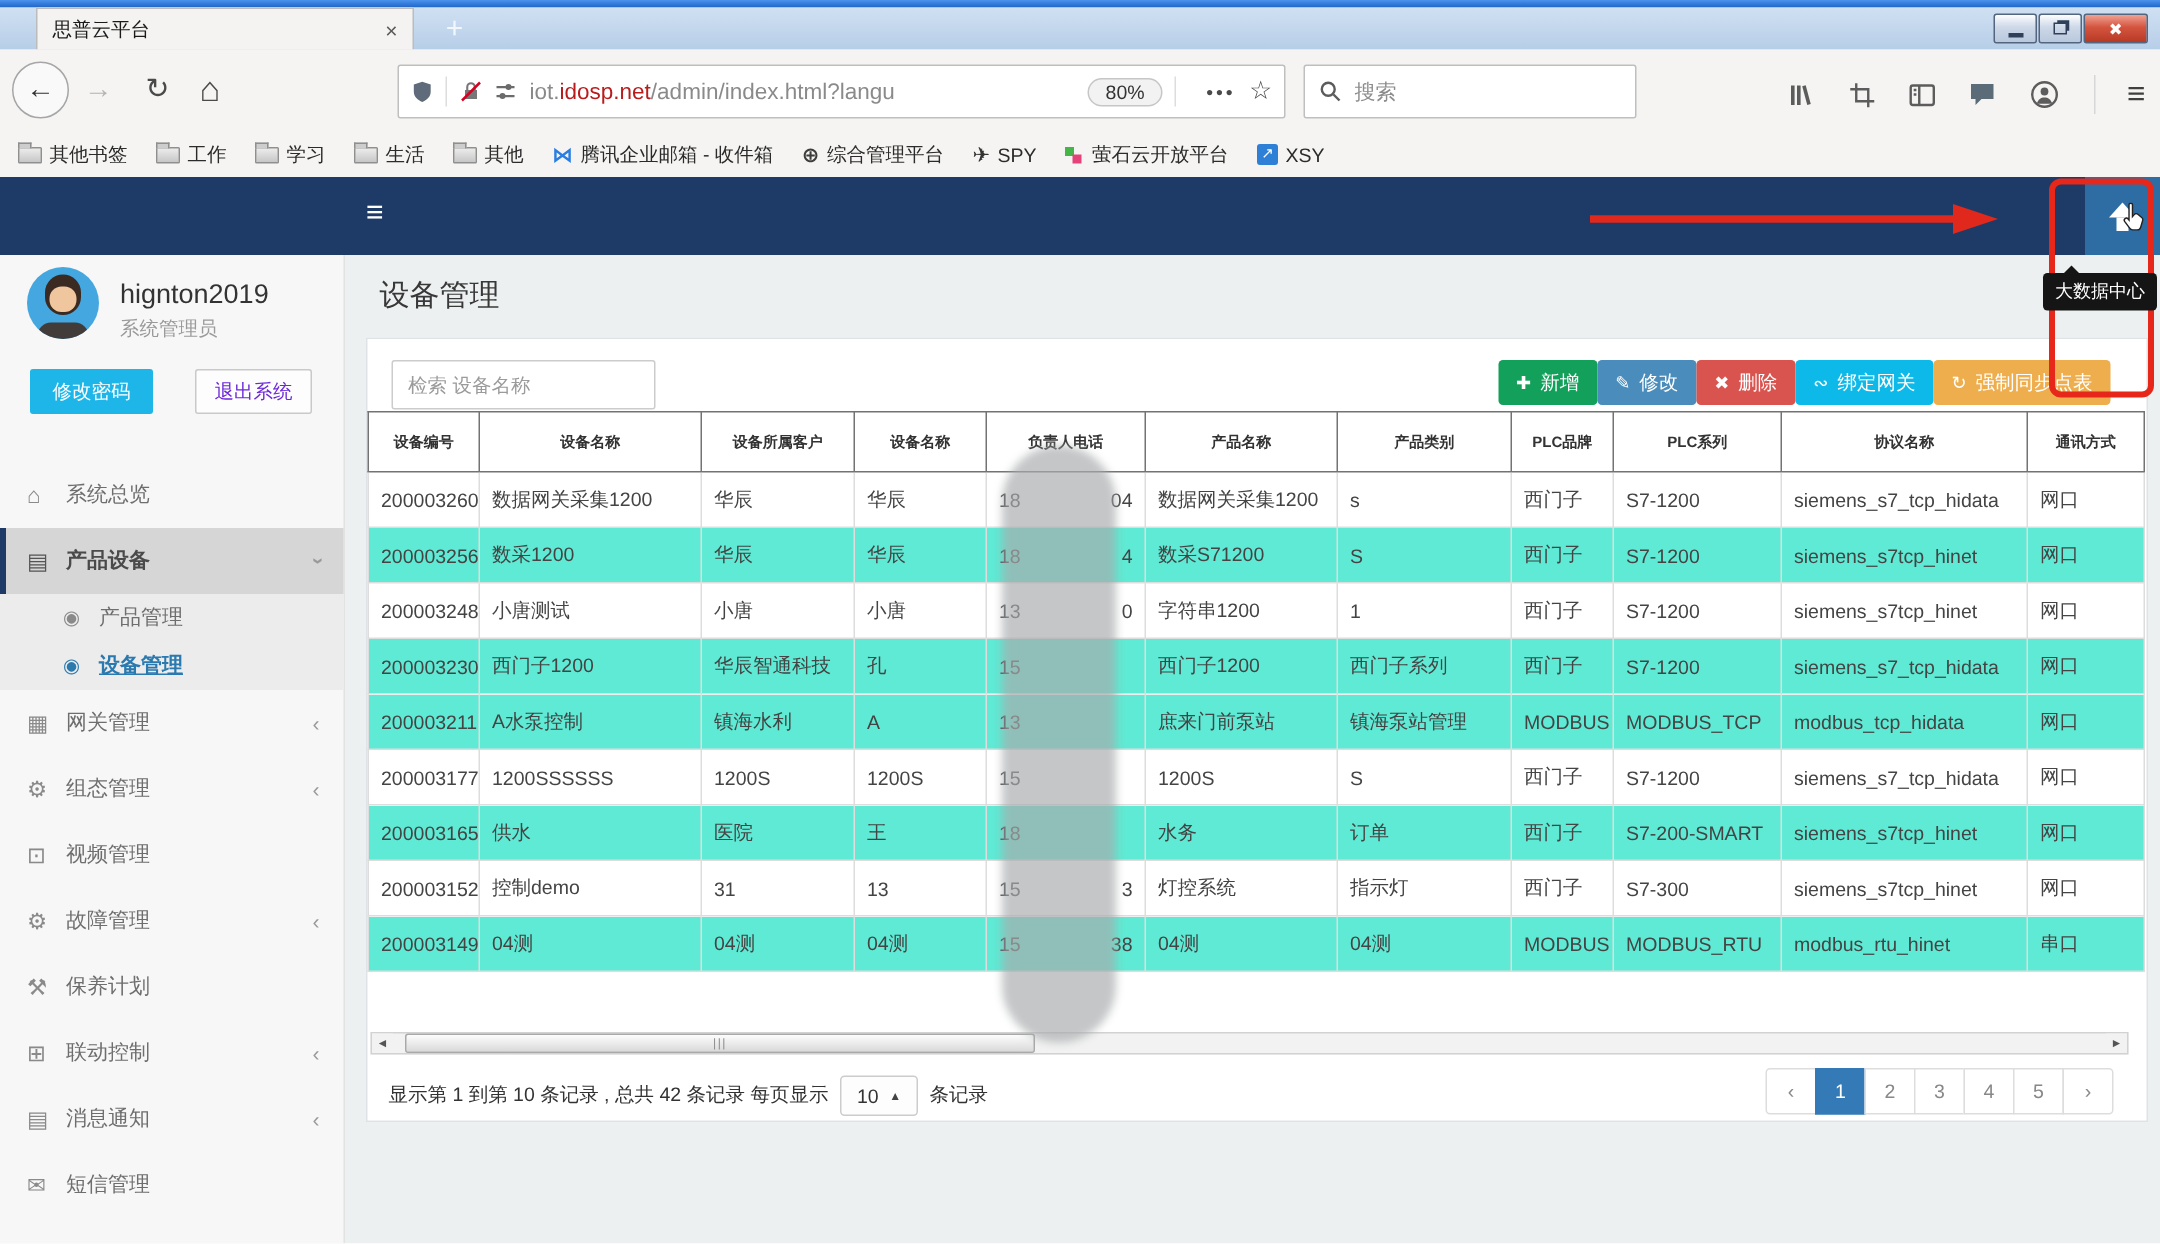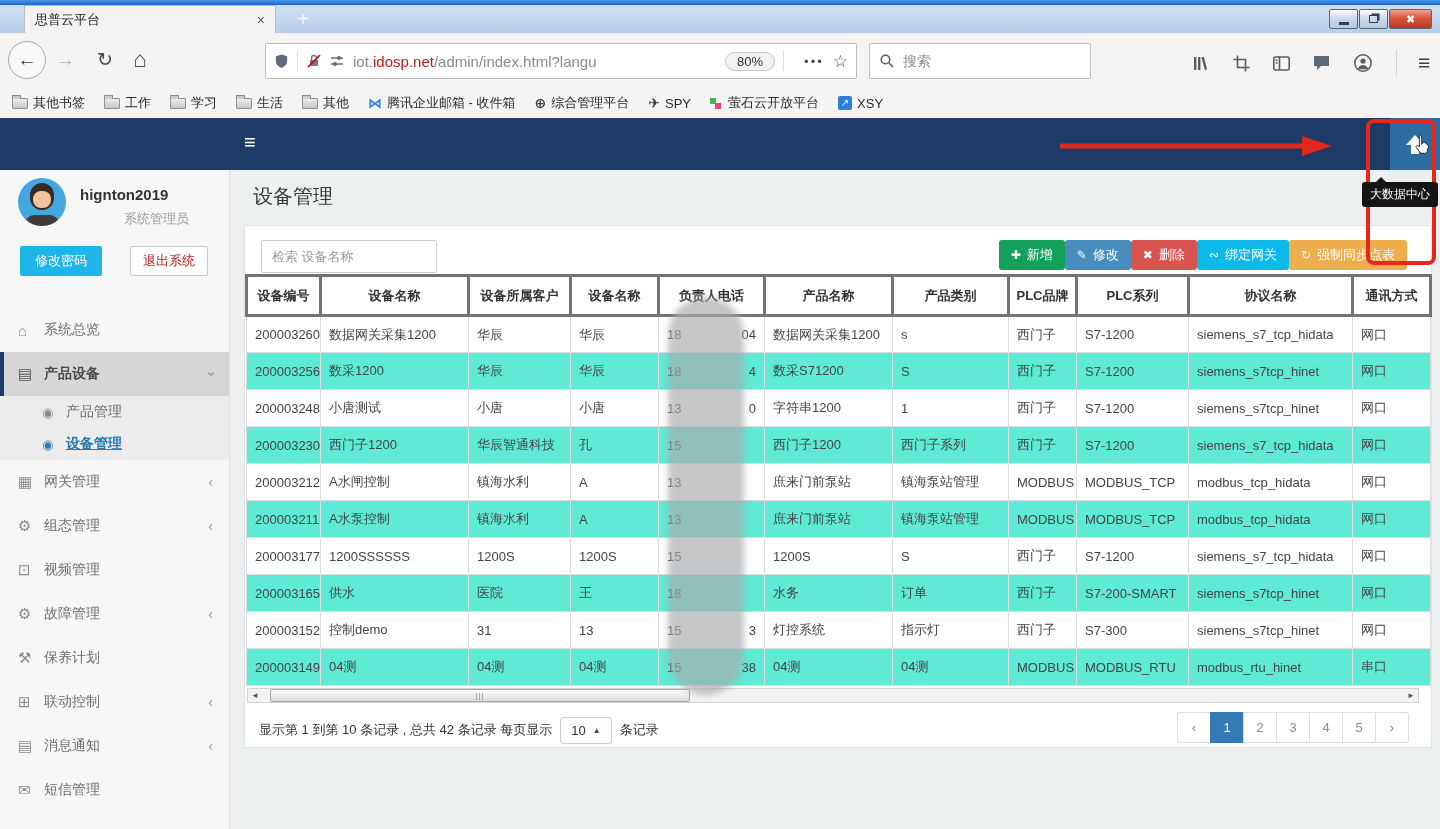--- a/index.html
+++ b/index.html
@@ -55,24 +55,24 @@
   .dc-btn { position:absolute; right:0; top:0; width:50px; height:52px; background:#2e6da4; display:flex; flex-direction:column; align-items:center; justify-content:center; }
   .dc-head { width:0; height:0; border:9px solid transparent; border-top:none; border-bottom:10px solid #fff; }
   .dc-stem { width:8px; height:9px; background:#fff; }
   .dc-hand { position:absolute; left:24px; top:17px; }
 
   .sidebar { position:absolute; top:170px; left:0; width:230px; bottom:0; background:#f7f7f7; border-right:1px solid #e2e2e2; }
   .avatar { position:absolute; left:18px; top:8px; width:48px; height:48px; border-radius:50%; background:#45a7e0; overflow:hidden; }
   .avatar .hair { position:absolute; top:5px; left:12px; width:24px; height:27px; border-radius:12px; background:#3a2a21; }
   .avatar .face { position:absolute; top:13px; left:15px; width:18px; height:17px; border-radius:8px; background:#efc69e; }
   .avatar .shirt { position:absolute; bottom:-7px; left:7px; width:34px; height:18px; border-radius:10px; background:#413c3a; }
-  .u-name { position:absolute; left:80px; top:16px; font-size:15px; font-weight:bold; color:#333; }
-  .u-role { position:absolute; left:80px; top:40px; font-size:13px; color:#9a9a9a;margin-left:44px; }
+  .u-name { position:absolute; left:80px; top:16px; font-size:18px; font-weight:normal; color:#333; }
+  .u-role { position:absolute; left:80px; top:40px; font-size:13px; color:#9a9a9a; }
   .btn-pass { position:absolute; left:20px; top:76px; width:82px; height:30px; background:#1eb6e9; color:#fff; font-size:13px; border:none; border-radius:2px; font-family:inherit; }
-  .btn-logout { position:absolute; left:130px; top:76px; width:78px; height:30px; background:#fdfdfd; color:#b91c1c; font-size:13px; border:1px solid #c9c9c9; border-radius:2px; font-family:inherit; }
+  .btn-logout { position:absolute; left:130px; top:76px; width:78px; height:30px; background:#fdfdfd; color:#6d28d9; font-size:13px; border:1px solid #c9c9c9; border-radius:2px; font-family:inherit; }
   .menu { position:absolute; top:138px; left:0; right:0; }
   .menu-item { height:44px; display:flex; align-items:center; padding:0 16px 0 18px; color:#6e6e6e; font-size:14px; }
   .mi-icon { width:26px; color:#8a8a8a; font-size:15px; flex:0 0 26px; }
   .chev { margin-left:auto; color:#9a9a9a; font-size:14px; }
   .chev.down { display:inline-block; transform:rotate(-90deg); }
   .menu-item.parent-active { background:#d6d6d6; border-left:4px solid #1d3b66; padding-left:14px; font-weight:bold; color:#4a4a4a; }
   .menu-item.parent-active .mi-icon { color:#555; }
   .submenu { background:#ececec; }
   .submenu .menu-item { height:32px; padding-left:42px; font-size:14px; }
   .sub-active { color:#2a7ab0 !important; font-weight:bold; }
@@ -81,21 +81,21 @@
   .sub-active .sub-icon { color:#2a7ab0; }
 
   .main-title { position:absolute; left:253px; top:183px; font-size:20px; color:#383838; }
   .panel { position:absolute; left:244px; top:225px; width:1188px; height:523px; background:#fff; border:1px solid #e0e3e5; }
   .dev-search { position:absolute; left:16px; top:14px; width:176px; height:33px; border:1px solid #ccc; border-radius:2px; padding:0 10px; font-size:13px; color:#333; font-family:inherit; outline:none; }
   .dev-search::placeholder { color:#9b9b9b; }
   .actions { position:absolute; top:14px; right:24px; display:flex; height:30px; }
   .act-btn { display:flex; align-items:center; gap:6px; padding:0 12px; color:#fff; font-size:13px; border:none; border-radius:3px; font-family:inherit; white-space:nowrap; }
   .act-ic { font-size:12px; }
   .dev-table { position:absolute; left:0; top:48px; border-collapse:collapse; table-layout:fixed; width:1184px; }
-  .dev-table th { height:40px; font-size:13px; color:#333; font-weight:bold; text-align:center; border:3px solid #737373; background:#fff;margin-left:36px; }
+  .dev-table th { height:40px; font-size:10px; color:#333; font-weight:bold; text-align:center; border:1px solid #737373; background:#fff;margin-left:36px; }
   .dev-table td { height:37px; font-size:13px; color:#444; padding:0 8px; border:1px solid #ddd; overflow:hidden; white-space:nowrap; }
   .dev-table tr.even td { background:#5eead4; }
   .phone-cell { display:flex; justify-content:space-between; }
   .hscroll { position:absolute; left:2px; top:462px; width:1172px; height:15px; background:#f2f2f2; border:1px solid #d2d2d2; }
   .hs-arrow { position:absolute; top:0; width:14px; height:13px; color:#555; font-size:8px; text-align:center; line-height:13px; background:#f2f2f2; }
   .hs-thumb { position:absolute; left:22px; top:0; width:420px; height:13px; background:linear-gradient(#fdfdfd,#d9d9d9); border:1px solid #a9a9a9; border-radius:2px; color:#8a8a8a; font-size:8px; text-align:center; line-height:12px; letter-spacing:1px; }
   .pg-summary { position:absolute; left:14px; top:488px; height:32px; display:flex; align-items:center; gap:8px; font-size:13px; color:#333; }
   .pg-size { display:inline-flex; align-items:center; gap:7px; border:1px solid #ccc; background:#fdfdfd; border-radius:3px; padding:5px 10px; font-size:13px; color:#333; font-family:inherit; }
   .pg-caret { font-size:8px; color:#444; }
   .pager { position:absolute; right:22px; top:486px; display:flex; }
@@ -454,38 +454,20 @@
                 <span></span>
               </span>
             </td>
             <td>西门子1200</td>
             <td>西门子系列</td>
             <td>西门子</td>
             <td>S7-1200</td>
             <td>siemens_s7_tcp_hidata</td>
             <td>网口</td>
           </tr>
-          <tr class="odd">
-            <td>200003212</td>
-            <td>A水闸控制</td>
-            <td>镇海水利</td>
-            <td>A</td>
-            <td>
-              <span class="phone-cell">
-                <span>13</span>
-                <span></span>
-              </span>
-            </td>
-            <td>庶来门前泵站</td>
-            <td>镇海泵站管理</td>
-            <td>MODBUS</td>
-            <td>MODBUS_TCP</td>
-            <td>modbus_tcp_hidata</td>
-            <td>网口</td>
-          </tr>
           <tr class="even">
             <td>200003211</td>
             <td>A水泵控制</td>
             <td>镇海水利</td>
             <td>A</td>
             <td>
               <span class="phone-cell">
                 <span>13</span>
                 <span></span>
               </span>

